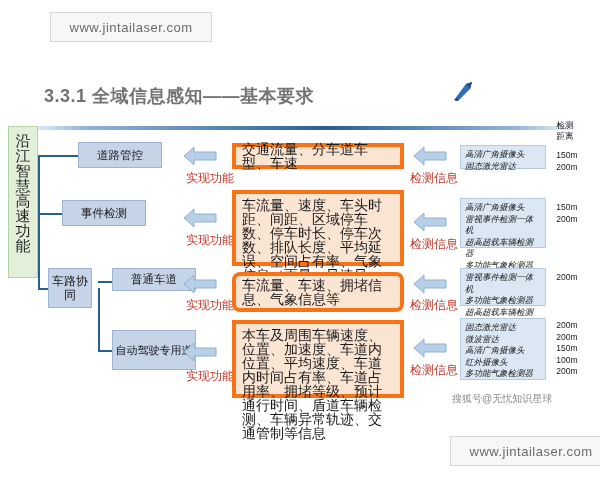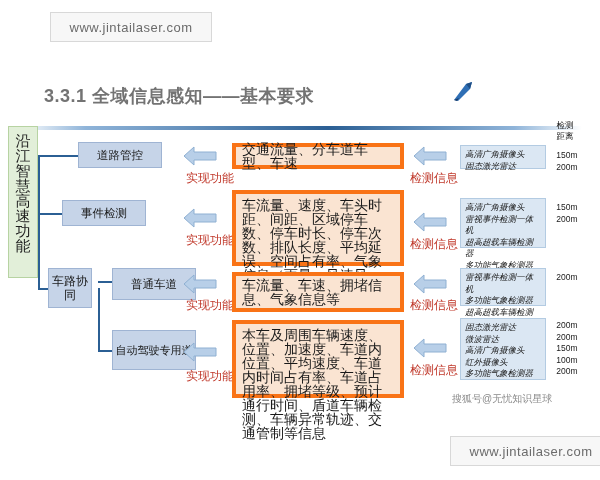--- a/index.html
+++ b/index.html
@@ -84,21 +84,21 @@
     line-height: 15px;
     display: flex;
     align-items: center;
     justify-content: center;
     text-align: center;
     box-sizing: border-box;
   }
   #l2-0 { left: 78px; top: 142px; width: 84px; height: 26px; }
   #l2-1 { left: 62px; top: 200px; width: 84px; height: 26px; }
   #l2-2 { left: 48px; top: 268px; width: 44px; height: 40px; font-size: 12px; line-height: 14px; }
-  #l2-3 { left: 112px; top: 268px; width: 84px; height: 32px; font-family: Liberation Serif, serif; }
+  #l2-3 { left: 112px; top: 268px; width: 84px; height: 23px; font-family: Liberation Serif, serif; }
   #l2-4 { left: 112px; top: 330px; width: 84px; height: 40px; font-size: 11px; line-height: 14px; }
 
   
   .line { position: absolute; background: #2b5f94; }
 
   
   .arrow {
     position: absolute;
     width: 36px;
     height: 24px;
@@ -117,21 +117,21 @@
     border: 4px solid #f97316;
     color: #1a1a1a;
     font-size: 14px;
     line-height: 14px;
     padding: 4px 6px;
     box-sizing: border-box;
     text-align: left;
   }
   #c0 { left: 232px; top: 143px; width: 172px; height: 26px; display:flex; align-items:center; }
   #c1 { left: 232px; top: 190px; width: 172px; height: 76px; }
-  #c2 { left: 232px; top: 272px; width: 172px; height: 40px; display:flex; align-items:center; }
+  #c2 { left: 232px; top: 272px; width: 172px; height: 40px; display:flex; align-items:center;border-radius:8px; }
   #c3 { left: 232px; top: 320px; width: 172px; height: 78px; }
 
   
   .dbox {
     position: absolute;
     background: #dbe7f3;
     border: 1px solid #b3cbe2;
     color: #1a1a1a;
     font-size: 8.5px;
     line-height: 11.5px;

